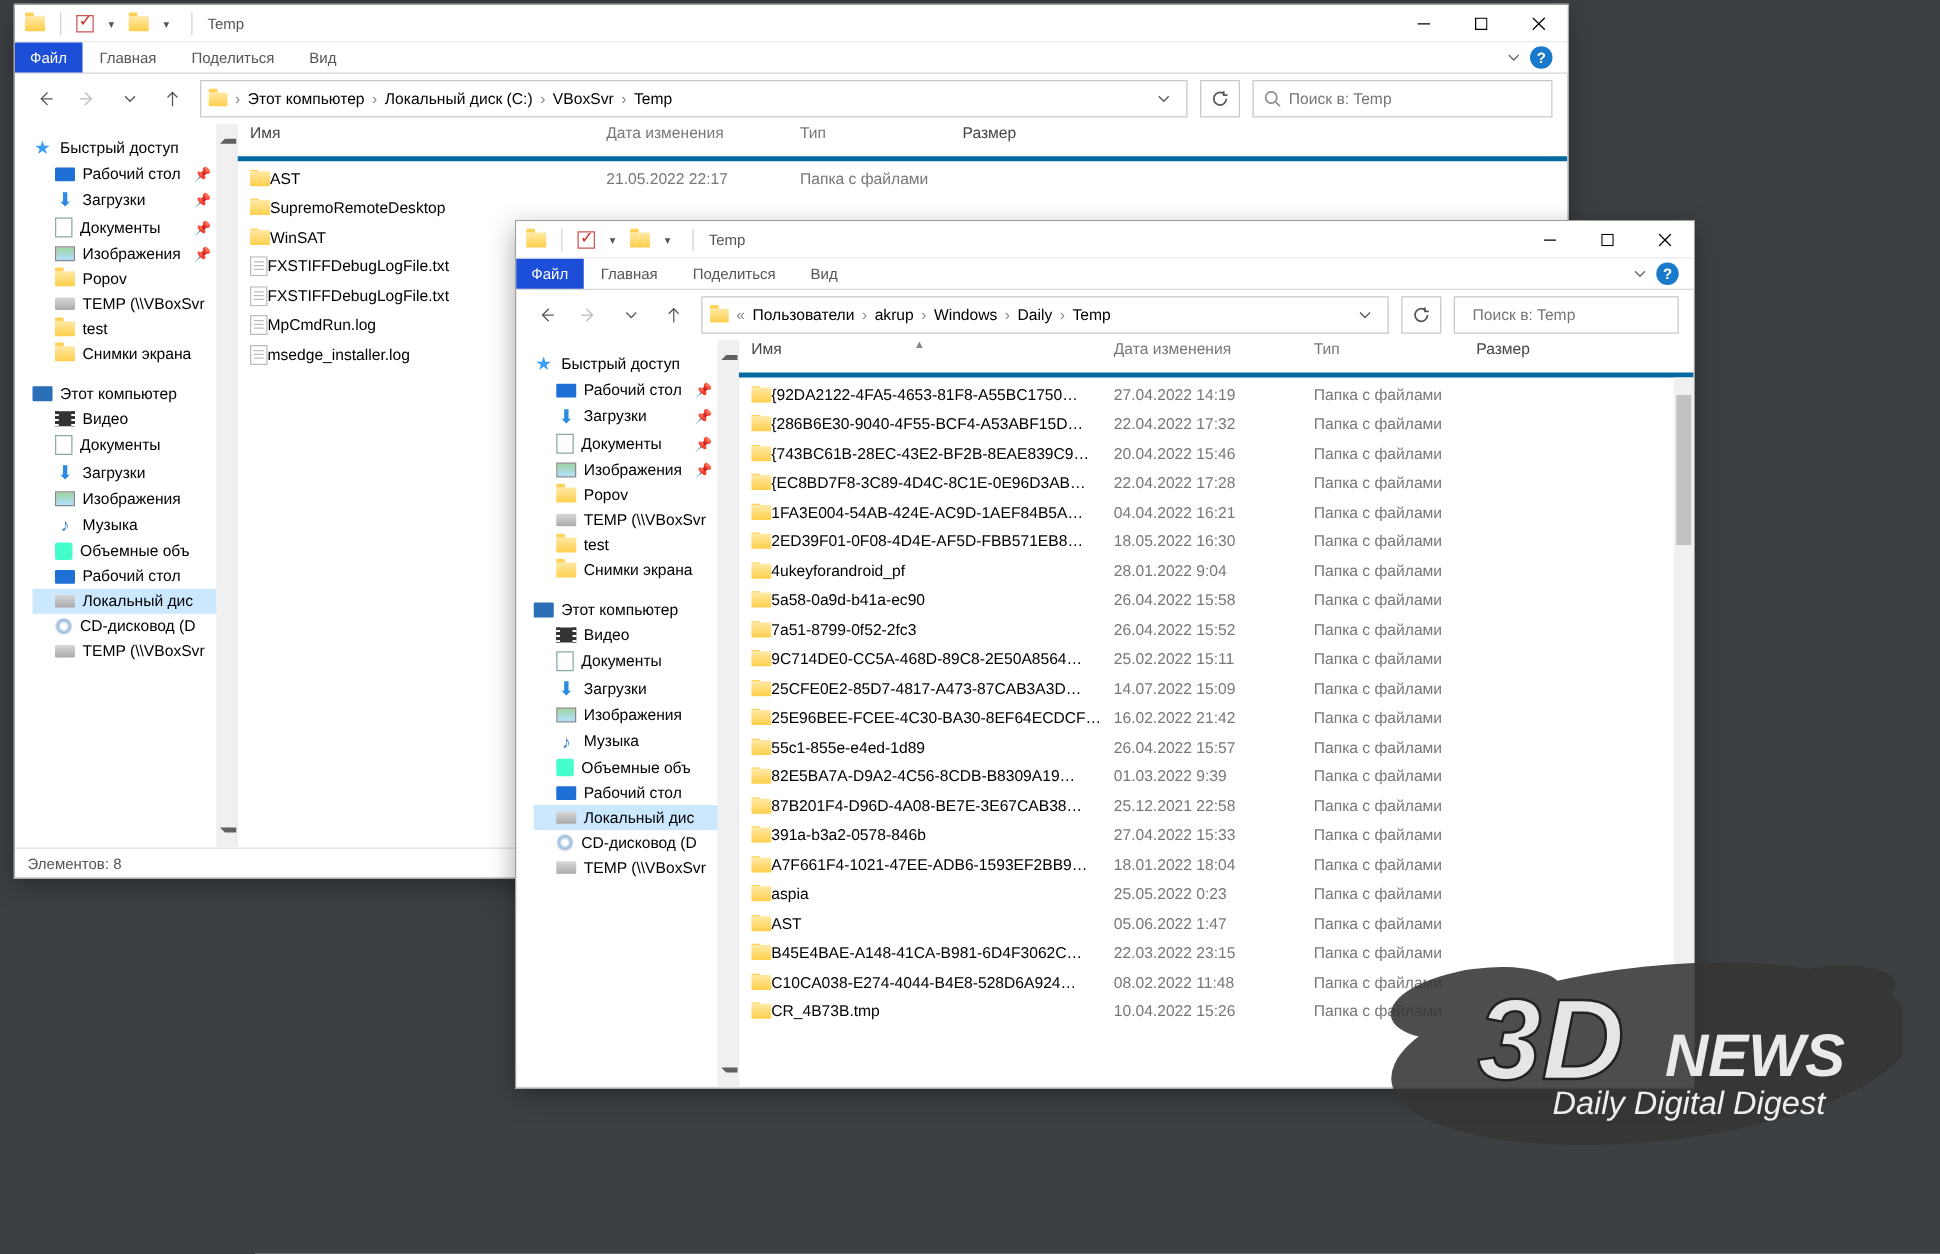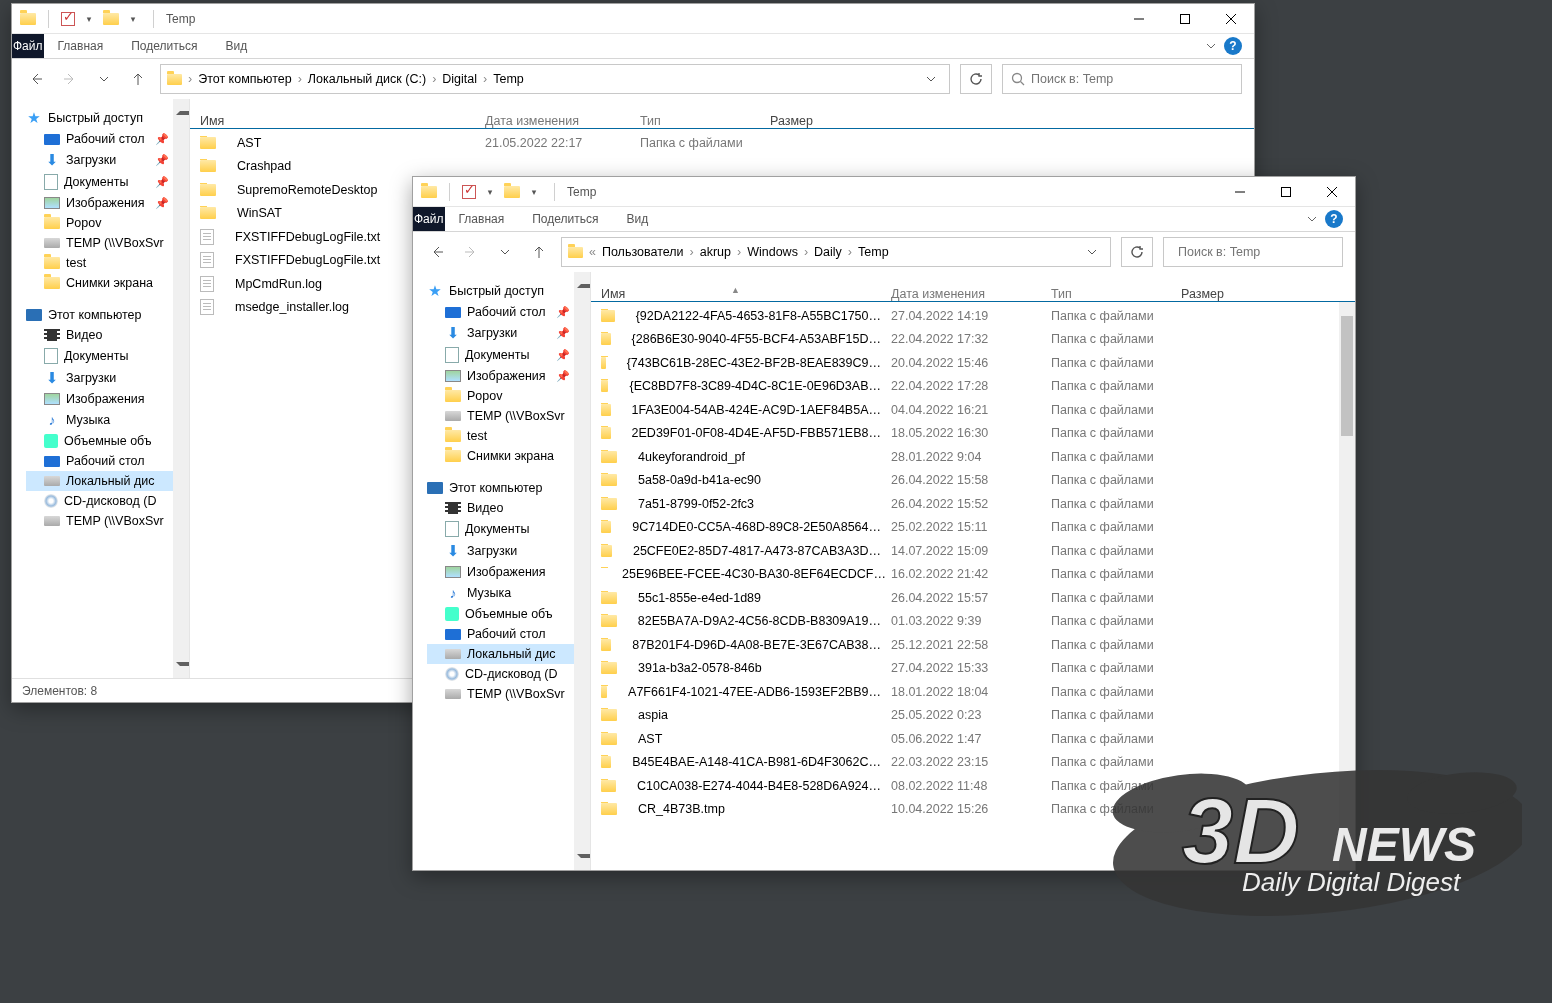--- a/index.html
+++ b/index.html
@@ -20,21 +20,21 @@
   .titlebar { height: 30px; display: flex; align-items: center; background: #fff; border-bottom: 1px solid #e5e5e5; }
   .tb-left { display: flex; align-items: center; gap: 6px; padding-left: 8px; }
   .tb-sep { width: 1px; height: 18px; background: #d0d0d0; margin: 0 6px; }
   .tb-title { font-size: 12px; color: #555; }
   .tb-spacer { flex: 1; }
   .wbtn { width: 46px; height: 30px; display: flex; align-items: center; justify-content: center; color: #000; }
 
   
   .ribbon { height: 25px; display: flex; align-items: stretch; background: #fff; border-bottom: 1px solid #d6d6d6; }
   .rtab { padding: 0 14px; display: flex; align-items: center; font-size: 12px; color: #555; }
-  .rtab.file { background: #0f172a; color: #fff; padding: 0 1px; }
+  .rtab.file { background: #1d4ed8; color: #fff; padding: 0 12px; }
   .rib-right { margin-left: auto; display: flex; align-items: center; gap: 6px; padding-right: 12px; }
   .chev { width: 14px; height: 14px; display:flex;align-items:center;justify-content:center; color:#666;}
   .help { width:18px;height:18px;border-radius:50%;background:#1979ca;color:#fff;display:flex;align-items:center;justify-content:center;font-size:12px;font-weight:bold; }
 
   
   .navbar { height: 40px; display: flex; align-items: center; gap: 10px; padding: 0 12px; }
   .navbtn { width: 24px; height: 24px; display:flex;align-items:center;justify-content:center; color:#555; }
   .navbtn.disabled { color: #bbb; }
   .addr { flex:1; height:30px; border:1px solid #c8c8c8; display:flex; align-items:center; gap:4px; padding:0 6px; }
   .addr .crumb { display:flex;align-items:center;gap:4px; font-size:12.5px; color:#000; white-space:nowrap; }
@@ -51,26 +51,26 @@
   .side-scroll { position:absolute; right:0; top:0; width:16px; height:100%; background:#f0f0f0; }
   .side-scroll::before { content:''; position:absolute; top:2px; left:3px; width:10px; height:10px; border:4px solid transparent; border-bottom-color:#606060; transform:translateY(-4px);}
   .side-scroll::after { content:''; position:absolute; bottom:2px; left:3px; width:10px; height:10px; border:4px solid transparent; border-top-color:#606060; transform:translateY(4px);}
   .side-group { padding-left: 14px; margin-bottom: 12px; }
   .side-head { display:flex; align-items:center; gap:6px; font-size:12.5px; padding:3px 0; }
   .side-item { display:flex; align-items:center; gap:6px; font-size:12.5px; padding:3px 0 3px 18px; position:relative; white-space:nowrap; overflow:hidden; }
   .side-item.sel { background:#cce8ff; }
   .pin { color:#888; font-size:11px; position:absolute; right:20px; }
 
   .content { flex:1; display:flex; flex-direction:column; overflow:hidden; position:relative; }
-  .cols { height:30px; display:flex; align-items:flex-end; border-bottom:1px solid #0369a1; color:#444; font-size:12.5px; padding-left:10px; }
+  .cols { height:30px; display:flex; align-items:flex-start; border-bottom:4px solid #0369a1; color:#444; font-size:12.5px; padding-left:10px; }
   .cols .col { padding-right:10px; }
   .rows { padding-top:2px; overflow:hidden; flex:1; }
   .row { height:23.5px; display:flex; align-items:center; padding-left:10px; font-size:12.5px; }
   .row .c { white-space:nowrap; overflow:hidden; text-overflow:ellipsis; padding-right:10px; }
-  .cell-name { display:flex;align-items:center;gap:21px; }
+  .cell-name { display:flex;align-items:center;gap:0; }
   .col-date, .c-date { color:#777; }
   .col-type, .c-type { color:#777; }
 
   
   .status { height:24px; border-top:1px solid #e0e0e0; display:flex; align-items:center; padding:0 10px; font-size:12px; color:#555; gap:10px;}
   .status-right { margin-left:auto; display:flex; gap:4px;}
   .viewbtn { width:22px;height:18px;border:1px solid #b0cbe8;display:flex;align-items:center;justify-content:center; }
   .viewbtn.active { background:#cde6ff; }
 
   
@@ -173,21 +173,21 @@
           <line x1="8" y1="3" x2="8" y2="14"></line>
         </svg>
       </div>
     <div class="addr">
       <span class="ico folder folder-sm"></span>
       <span class="sep">›</span>
       <span class="crumb">Этот компьютер</span>
         <span class="sep">›</span>
       <span class="crumb">Локальный диск (C:)</span>
         <span class="sep">›</span>
-      <span class="crumb">Digital</span>
+      <span class="crumb">VBoxSvr</span>
         <span class="sep">›</span>
       <span class="crumb">Temp</span>
       <div class="addr-spacer"></div>
       <div class="addr-btn">
           <svg width="10" height="10">
             <polyline points="1,3 5,7 9,3" fill="none" stroke="currentColor"></polyline>
           </svg>
         </div>
     </div>
     <div class="refresh">
@@ -305,29 +305,20 @@
         <div class="col" style="width:80px">Размер</div>
       </div>
       <div class="rows" id="rows1">
           <div class="row">
             <div class="c cell-name" style="width:285px">
               <span class="ico folder"></span>
               <span>AST</span>
             </div>
             <div class="c c-date" style="width:155px">21.05.2022 22:17</div>
             <div class="c c-type" style="width:130px">Папка с файлами</div>
-            <div class="c" style="width:80px"></div>
-          </div>
-          <div class="row">
-            <div class="c cell-name" style="width:285px">
-              <span class="ico folder"></span>
-              <span>Crashpad</span>
-            </div>
-            <div class="c c-date" style="width:155px"></div>
-            <div class="c c-type" style="width:130px"></div>
             <div class="c" style="width:80px"></div>
           </div>
           <div class="row">
             <div class="c cell-name" style="width:285px">
               <span class="ico folder"></span>
               <span>SupremoRemoteDesktop</span>
             </div>
             <div class="c c-date" style="width:155px"></div>
             <div class="c c-type" style="width:130px"></div>
             <div class="c" style="width:80px"></div>

